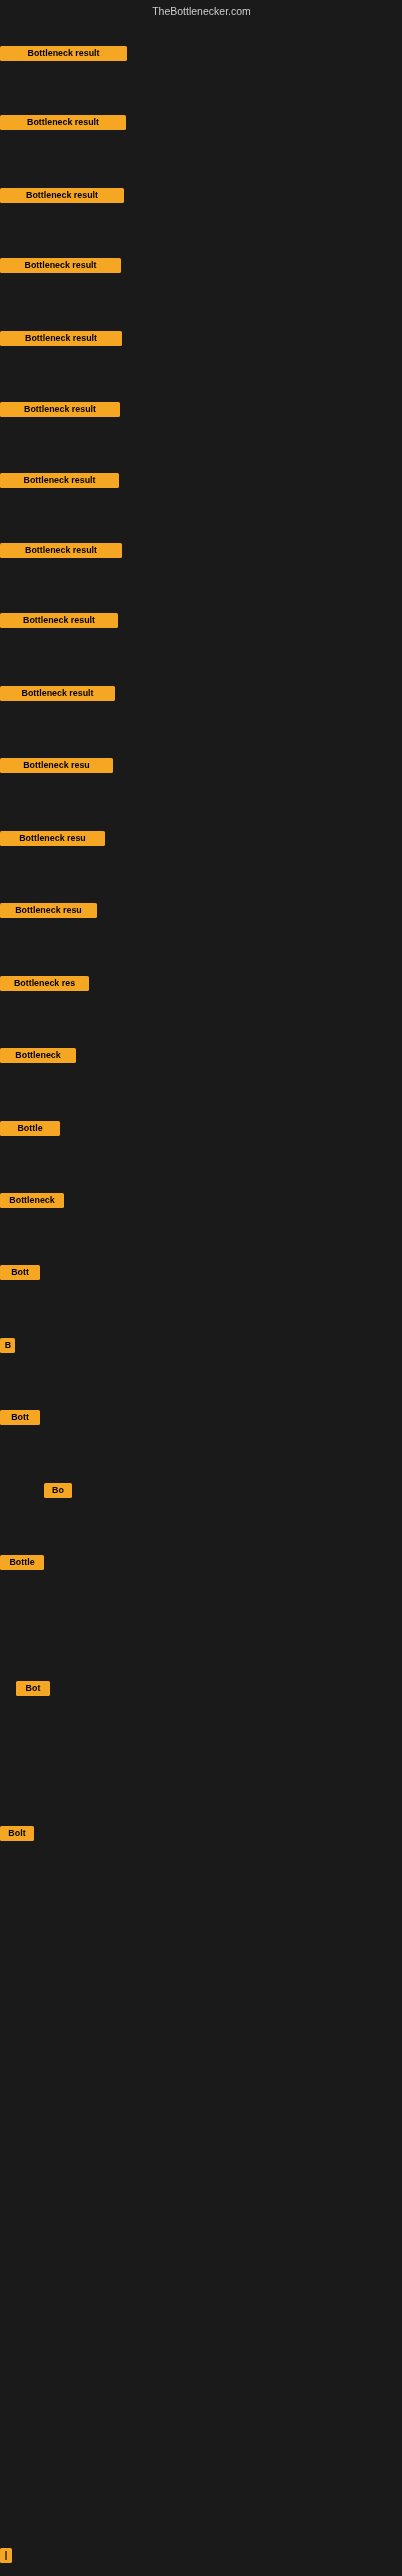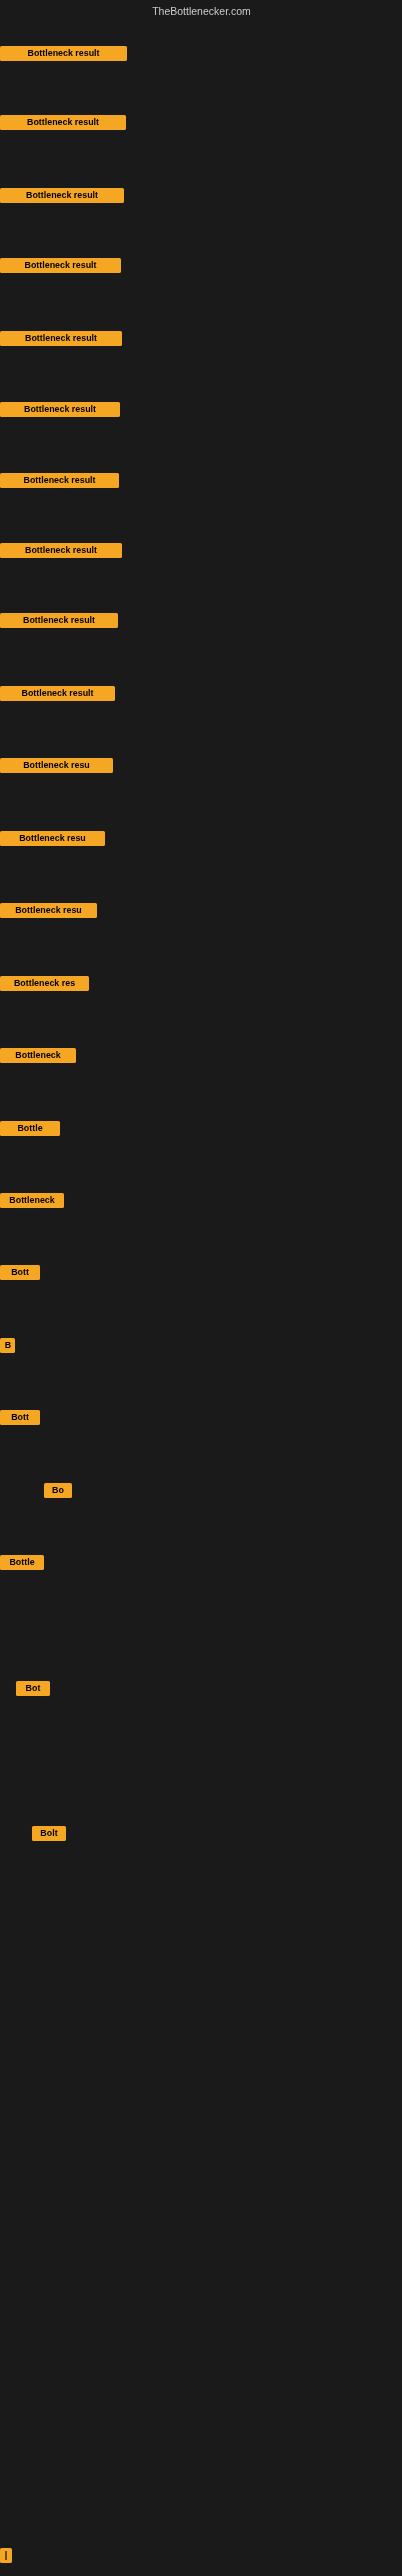--- a/index.html
+++ b/index.html
@@ -60,15 +60,15 @@
 <div class="row" style="top: 976px; left: 0px;"><span class="bottleneck-badge" style="max-width: 89px; width: 89px; display: inline-block; overflow: hidden;">Bottleneck res</span></div>
 <div class="row" style="top: 1048px; left: 0px;"><span class="bottleneck-badge" style="max-width: 76px; width: 92px; display: inline-block; overflow: hidden;">Bottleneck</span></div>
 <div class="row" style="top: 1121px; left: 0px;"><span class="bottleneck-badge" style="max-width: 60px; width: 60px; display: inline-block; overflow: hidden;">Bottle</span></div>
 <div class="row" style="top: 1193px; left: 0px;"><span class="bottleneck-badge" style="max-width: 64px; width: 64px; display: inline-block; overflow: hidden;">Bottleneck</span></div>
 <div class="row" style="top: 1265px; left: 0px;"><span class="bottleneck-badge" style="max-width: 40px; width: 40px; display: inline-block; overflow: hidden;">Bott</span></div>
 <div class="row" style="top: 1338px; left: 0px;"><span class="bottleneck-badge" style="max-width: 14.5px; width: 14.5px; display: inline-block; overflow: hidden;">B</span></div>
 <div class="row" style="top: 1410px; left: 0px;"><span class="bottleneck-badge" style="max-width: 40px; width: 40px; display: inline-block; overflow: hidden;">Bott</span></div>
 <div class="row" style="top: 1483px; left: 0px; margin-left: 44px;"><span class="bottleneck-badge" style="max-width: 28px; width: 28px; display: inline-block; overflow: hidden;">Bo</span></div>
 <div class="row" style="top: 1555px; left: 0px;"><span class="bottleneck-badge" style="max-width: 44px; width: 44px; display: inline-block; overflow: hidden;">Bottle</span></div>
 <div class="row" style="top: 1681px; left: 16px;"><span class="bottleneck-badge" style="max-width: 34px; width: 34px; display: inline-block; overflow: hidden;">Bot</span></div>
-<div class="row" style="top: 1826px; left: 0px; padding-left: 32px;"><span class="bottleneck-badge" style="max-width: 34px; width: 34px; display: inline-block; overflow: hidden;">Bolt</span></div>
+<div class="row" style="top: 1826px; left: 0px;"><span class="bottleneck-badge" style="max-width: 34px; width: 34px; display: inline-block; overflow: hidden;">Bolt</span></div>
 <div class="row" style="top: 2548px; left: 0px;"><span class="bottleneck-badge" style="max-width: 12px; width: 12px; display: inline-block; overflow: hidden;">|</span></div>
 
 
 </body></html>

